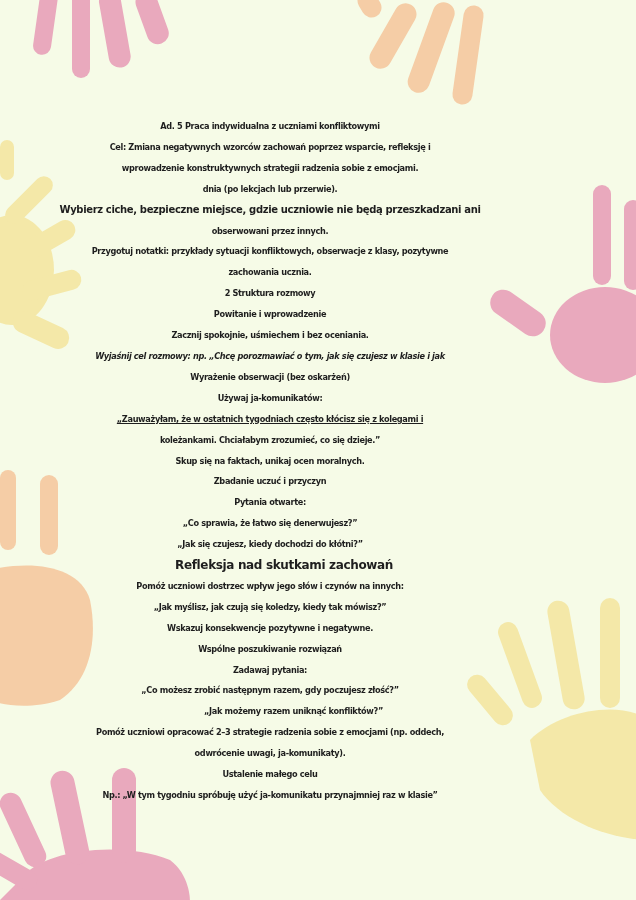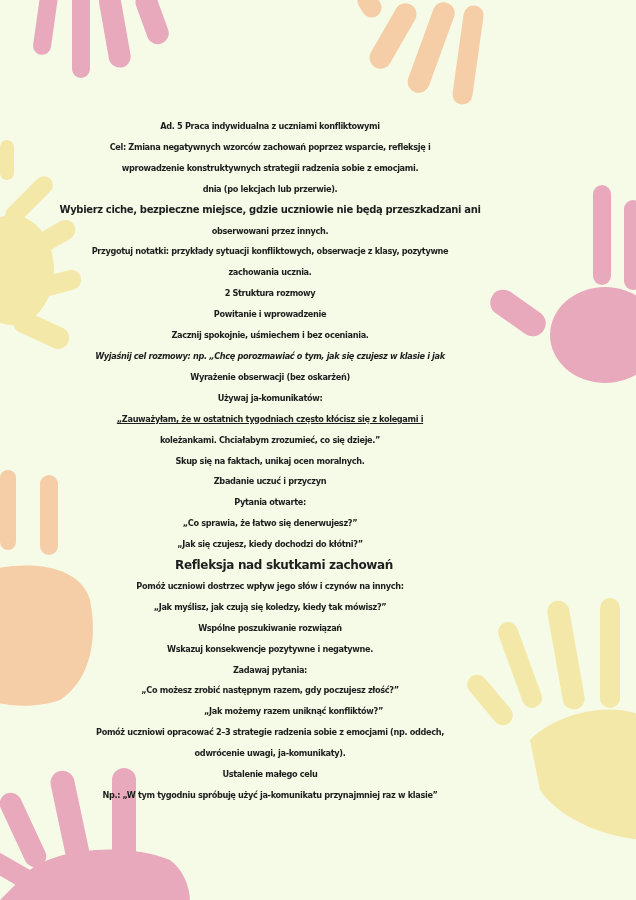--- a/index.html
+++ b/index.html
@@ -120,22 +120,22 @@
   <span class="line" style="font-size: 8.2px; text-decoration: underline;">„Zauważyłam, że w ostatnich tygodniach często kłócisz się z kolegami i</span>
   <span class="line" style="font-size: 8.2px;">koleżankami. Chciałabym zrozumieć, co się dzieje.”</span>
   <span class="line" style="font-size: 8.2px;">Skup się na faktach, unikaj ocen moralnych.</span>
   <span class="line" style="font-size: 8.2px;">Zbadanie uczuć i przyczyn</span>
   <span class="line" style="font-size: 8.2px;">Pytania otwarte:</span>
   <span class="line" style="font-size: 8.2px;">„Co sprawia, że łatwo się denerwujesz?”</span>
   <span class="line" style="font-size: 8.2px;">„Jak się czujesz, kiedy dochodzi do kłótni?”</span>
   <span class="line" style="font-size: 12px; margin-left: 28px;">Refleksja nad skutkami zachowań</span>
   <span class="line" style="font-size: 8.2px;">Pomóż uczniowi dostrzec wpływ jego słów i czynów na innych:</span>
   <span class="line" style="font-size: 8.2px;">„Jak myślisz, jak czują się koledzy, kiedy tak mówisz?”</span>
+  <span class="line" style="font-size: 8.2px;">Wskazuj konsekwencje pozytywne i negatywne.</span>
   <span class="line" style="font-size: 8.2px;">Wspólne poszukiwanie rozwiązań</span>
-  <span class="line" style="font-size: 8.2px;">Wskazuj konsekwencje pozytywne i negatywne.</span>
   <span class="line" style="font-size: 8.2px;">Zadawaj pytania:</span>
   <span class="line" style="font-size: 8.2px;">„Co możesz zrobić następnym razem, gdy poczujesz złość?”</span>
   <span class="line" style="font-size: 8.2px; margin-left: 47px;">„Jak możemy razem uniknąć konfliktów?”</span>
   <span class="line" style="font-size: 8.2px;">Pomóż uczniowi opracować 2–3 strategie radzenia sobie z emocjami (np. oddech,</span>
   <span class="line" style="font-size: 8.2px;">odwrócenie uwagi, ja-komunikaty).</span>
   <span class="line" style="font-size: 8.2px;">Ustalenie małego celu</span>
   <span class="line" style="font-size: 8.2px;">Np.: „W tym tygodniu spróbuję użyć ja-komunikatu przynajmniej raz w klasie”</span>
 </div>
 
 </body></html>

